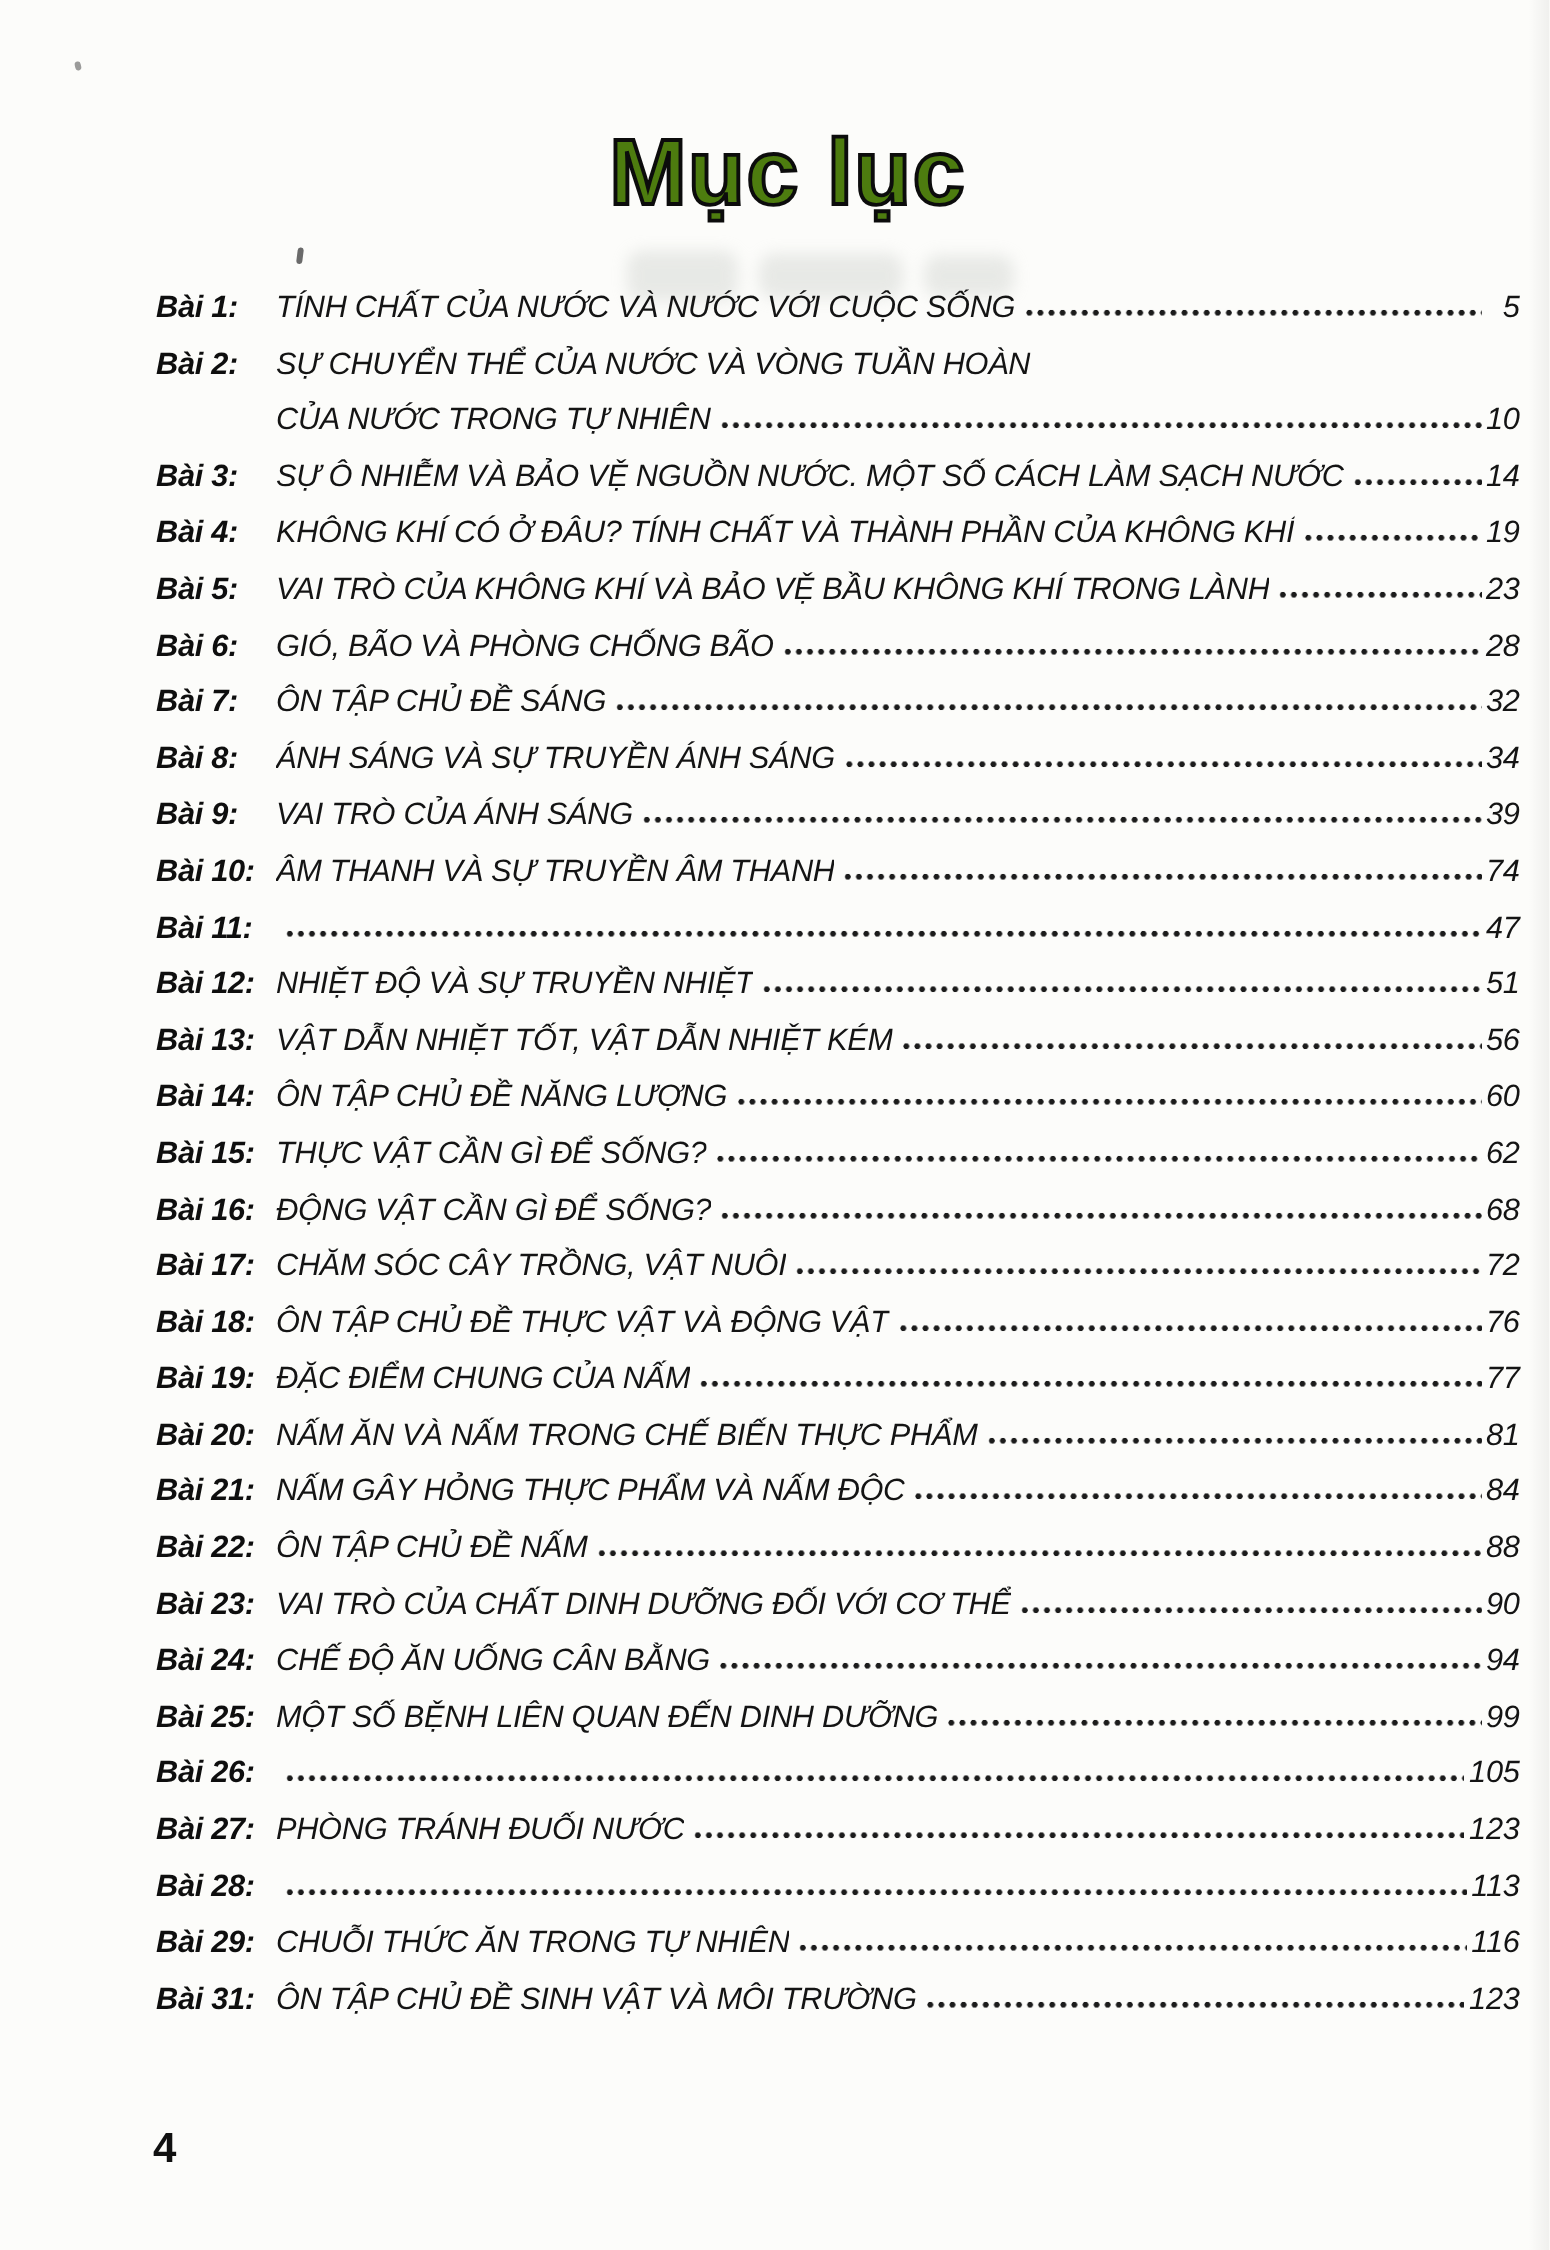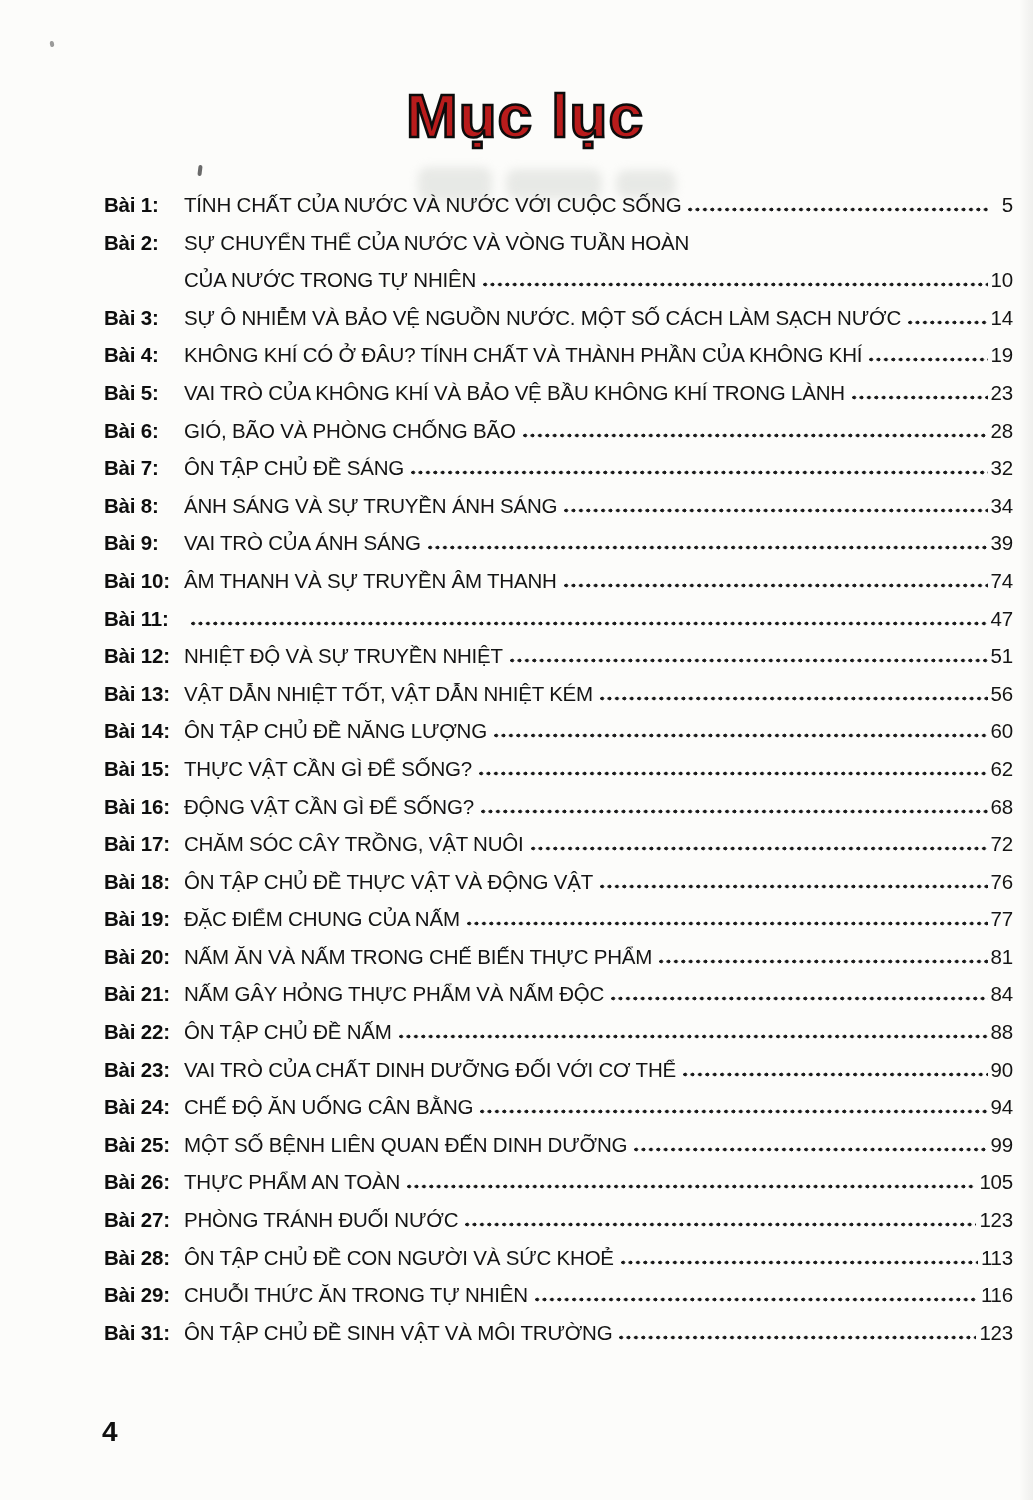--- a/index.html
+++ b/index.html
@@ -21,21 +21,21 @@
 
   .page-title {
     position: absolute;
     top: 82px; left: 17px; right: 0;
     margin: 0;
     text-align: center;
     font-size: 62px;
     line-height: 1.1;
     font-weight: bold;
     letter-spacing: 1px;
-    color: #b91c1c;
+    color: #4d7c0f;
     -webkit-text-stroke: 2.6px #0c0c0c;
     z-index: 2;
   }
 
   
   .watermark {
     position: absolute;
     top: 158px; left: 418px;
     width: 290px; height: 52px;
     display: flex; gap: 14px; align-items: center;
@@ -67,20 +67,21 @@
     z-index: 2;
   }
   .toc-line {
     display: flex;
     align-items: baseline;
     height: 37.6px;
     line-height: 37.6px;
     font-size: 20.5px;
     letter-spacing: -0.2px;
     white-space: nowrap;
+    font-style: italic;
   }
   .toc-label {
     flex: 0 0 80px;
     font-weight: bold;
     color: #0e0e0e;
   }
   .toc-title {
     flex: 0 1 auto;
     overflow: hidden;
   }
@@ -301,35 +302,33 @@
 
   <div class="toc-line">
     <span class="toc-label">Bài 25:</span>
     <span class="toc-title">MỘT SỐ BỆNH LIÊN QUAN ĐẾN DINH DƯỠNG</span>
     <span class="leader"></span>
     <span class="toc-page">99</span>
   </div>
 
   <div class="toc-line">
     <span class="toc-label">Bài 26:</span>
-    <span class="toc-title">THỰC PHẨM AN TOÀN</span>
     <span class="leader"></span>
     <span class="toc-page">105</span>
   </div>
 
   <div class="toc-line">
     <span class="toc-label">Bài 27:</span>
     <span class="toc-title">PHÒNG TRÁNH ĐUỐI NƯỚC</span>
     <span class="leader"></span>
     <span class="toc-page">123</span>
   </div>
 
   <div class="toc-line">
     <span class="toc-label">Bài 28:</span>
-    <span class="toc-title">ÔN TẬP CHỦ ĐỀ CON NGƯỜI VÀ SỨC KHOẺ</span>
     <span class="leader"></span>
     <span class="toc-page">113</span>
   </div>
 
   <div class="toc-line">
     <span class="toc-label">Bài 29:</span>
     <span class="toc-title">CHUỖI THỨC ĂN TRONG TỰ NHIÊN</span>
     <span class="leader"></span>
     <span class="toc-page">116</span>
   </div>

